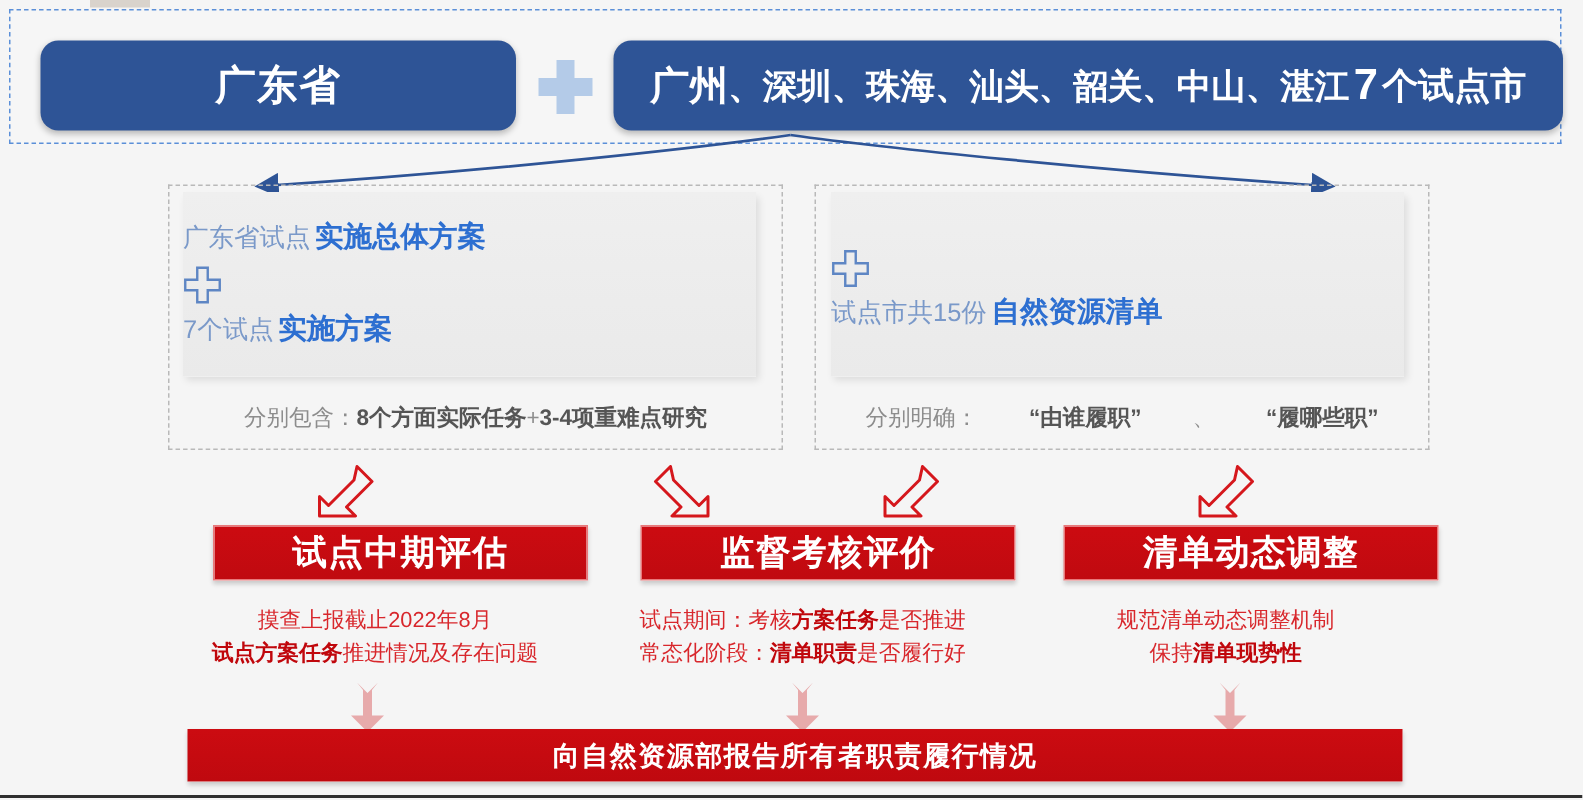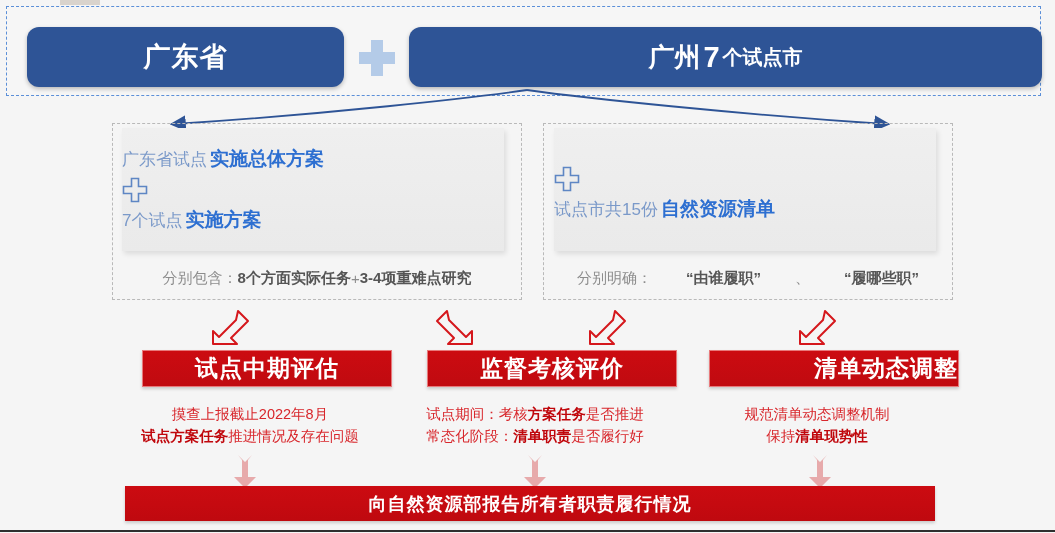--- a/index.html
+++ b/index.html
@@ -26,21 +26,21 @@
     display:flex;align-items:center;justify-content:center;
     color:#ffffff;
     font-weight:bold;
     white-space:nowrap;
     box-shadow:0 2px 4px rgba(0,0,0,.25);
   }
   #box-province{left:20px;top:20px;width:317px;height:60px;font-size:27px;letter-spacing:1px;}
   #box-cities{left:402px;top:20px;width:633px;height:60px;font-size:23px;}
   #box-cities .citylist{font-size:23px;}
   #box-cities .big7{font-size:29px;padding:0 3px;}
-  #box-cities .tail{font-size:20px;}
+  #box-cities .tail{font-size:24px;}
   #box-cities .lead{font-size:26px;}
 
   .plus-solid{
     position:absolute;left:352px;top:33px;width:36px;height:36px;
   }
   .plus-solid:before,.plus-solid:after{
     content:"";position:absolute;background:#b4cbe8;
   }
   .plus-solid:before{left:12px;top:0;width:12px;height:36px;}
   .plus-solid:after{left:0;top:12px;width:36px;height:12px;}
@@ -92,21 +92,21 @@
     background:linear-gradient(180deg,#cc0b11 0%,#c00a10 100%);
     border:1px solid #e8797b;
     box-sizing:border-box;
     display:flex;align-items:center;justify-content:center;
     color:#fff;font-weight:bold;font-size:23px;letter-spacing:1px;
     box-shadow:0 2px 3px rgba(0,0,0,.18);
     margin-left:17px;
   }
   #red1{left:125px;top:350px;width:250px;}
   #red2{left:410px;top:350px;width:250px;}
-  #red3{left:692px;top:350px;width:250px;justify-content:flex-end;}
+  #red3{left:692px;top:350px;width:250px;}
 
   .red-sub{
     position:absolute;text-align:center;width:300px;
     color:#d8272c;font-size:14.5px;line-height:1.55;
   }
   .red-sub b{color:#c0070c;font-weight:bold;}
   #sub1{left:100px;top:403px;}
   #sub2{left:385px;top:403px;}
   #sub3{left:667px;top:403px;}
 
@@ -133,20 +133,21 @@
 
   <div class="top-region">
     <div class="blue-box" id="box-province">
       <span>广东省</span>
     </div>
 
     <div class="plus-solid"></div>
 
     <div class="blue-box" id="box-cities">
       <span class="lead">广州</span>
+        <span class="citylist">、深圳、珠海、汕头、韶关、中山、湛江</span>
         <span class="big7">7</span>
         <span class="tail">个试点市</span>
     </div>
   </div>
 
   <svg id="branch" viewBox="0 0 1055 52">
     <defs>
       <marker id="bhead" markerWidth="9" markerHeight="9" refX="6" refY="4.5" orient="auto">
         <path d="M0,0 L9,4.5 L0,9 Z" fill="#2e5496"></path>
       </marker>

